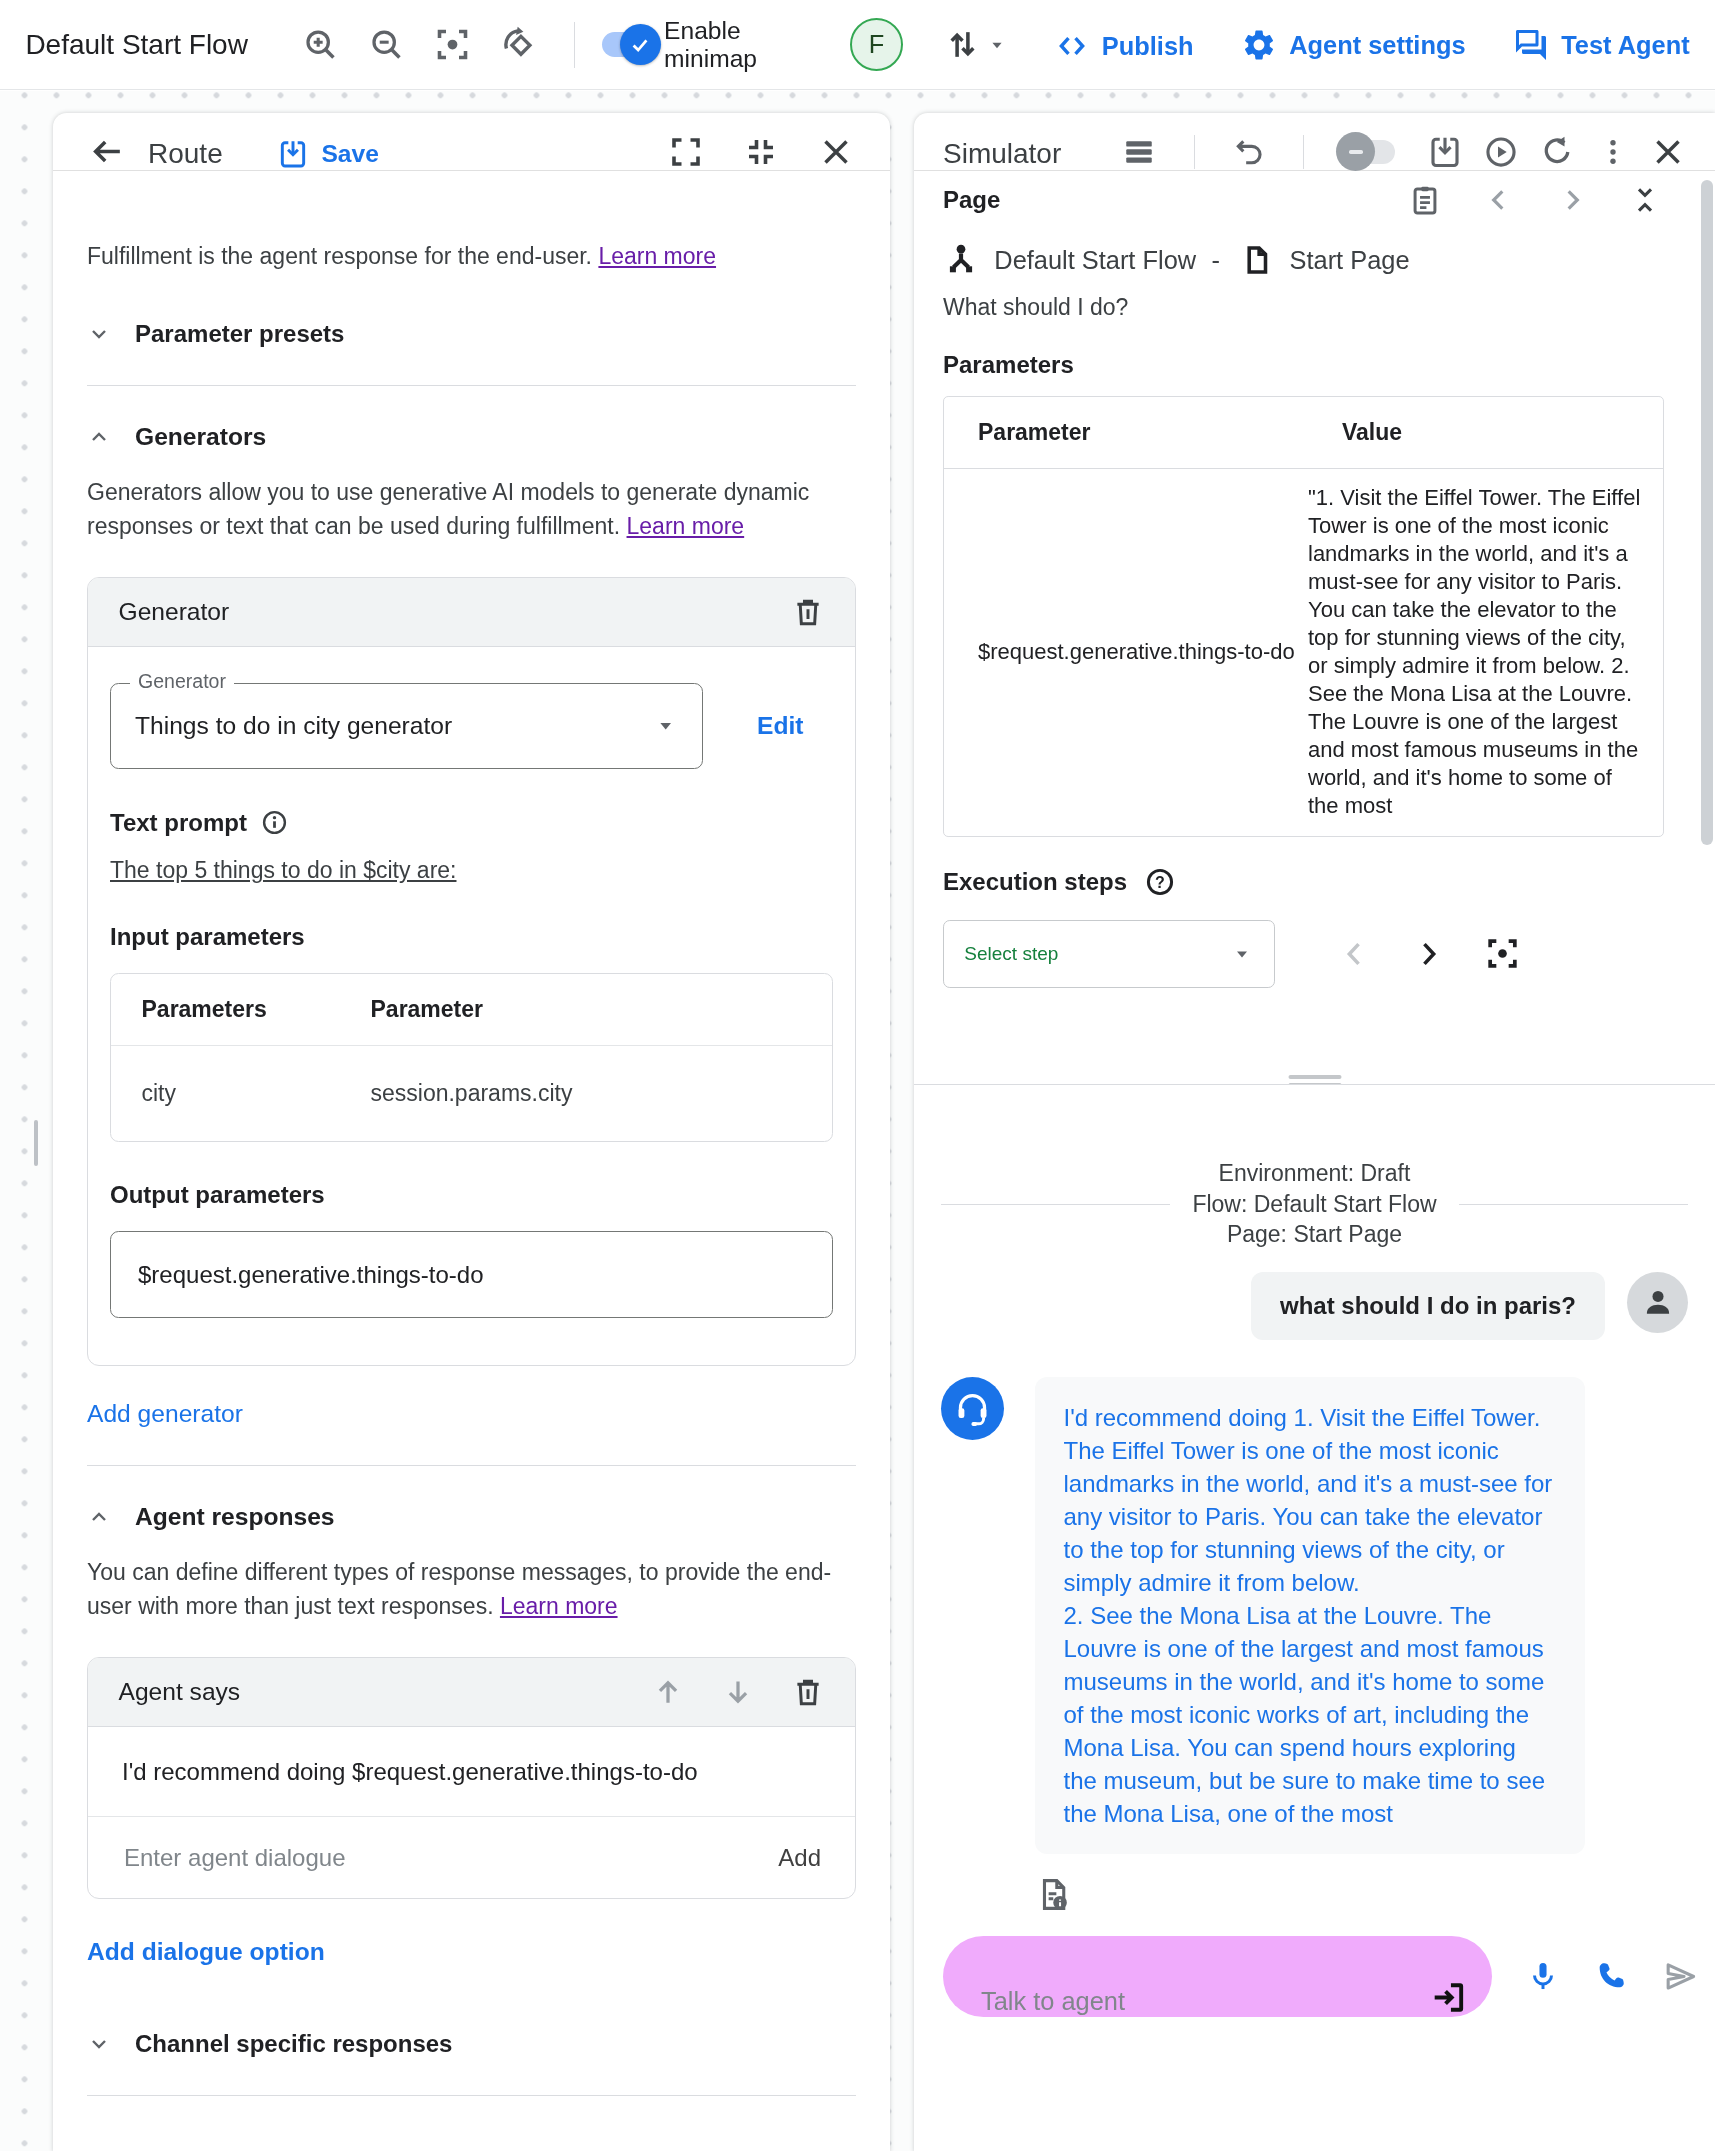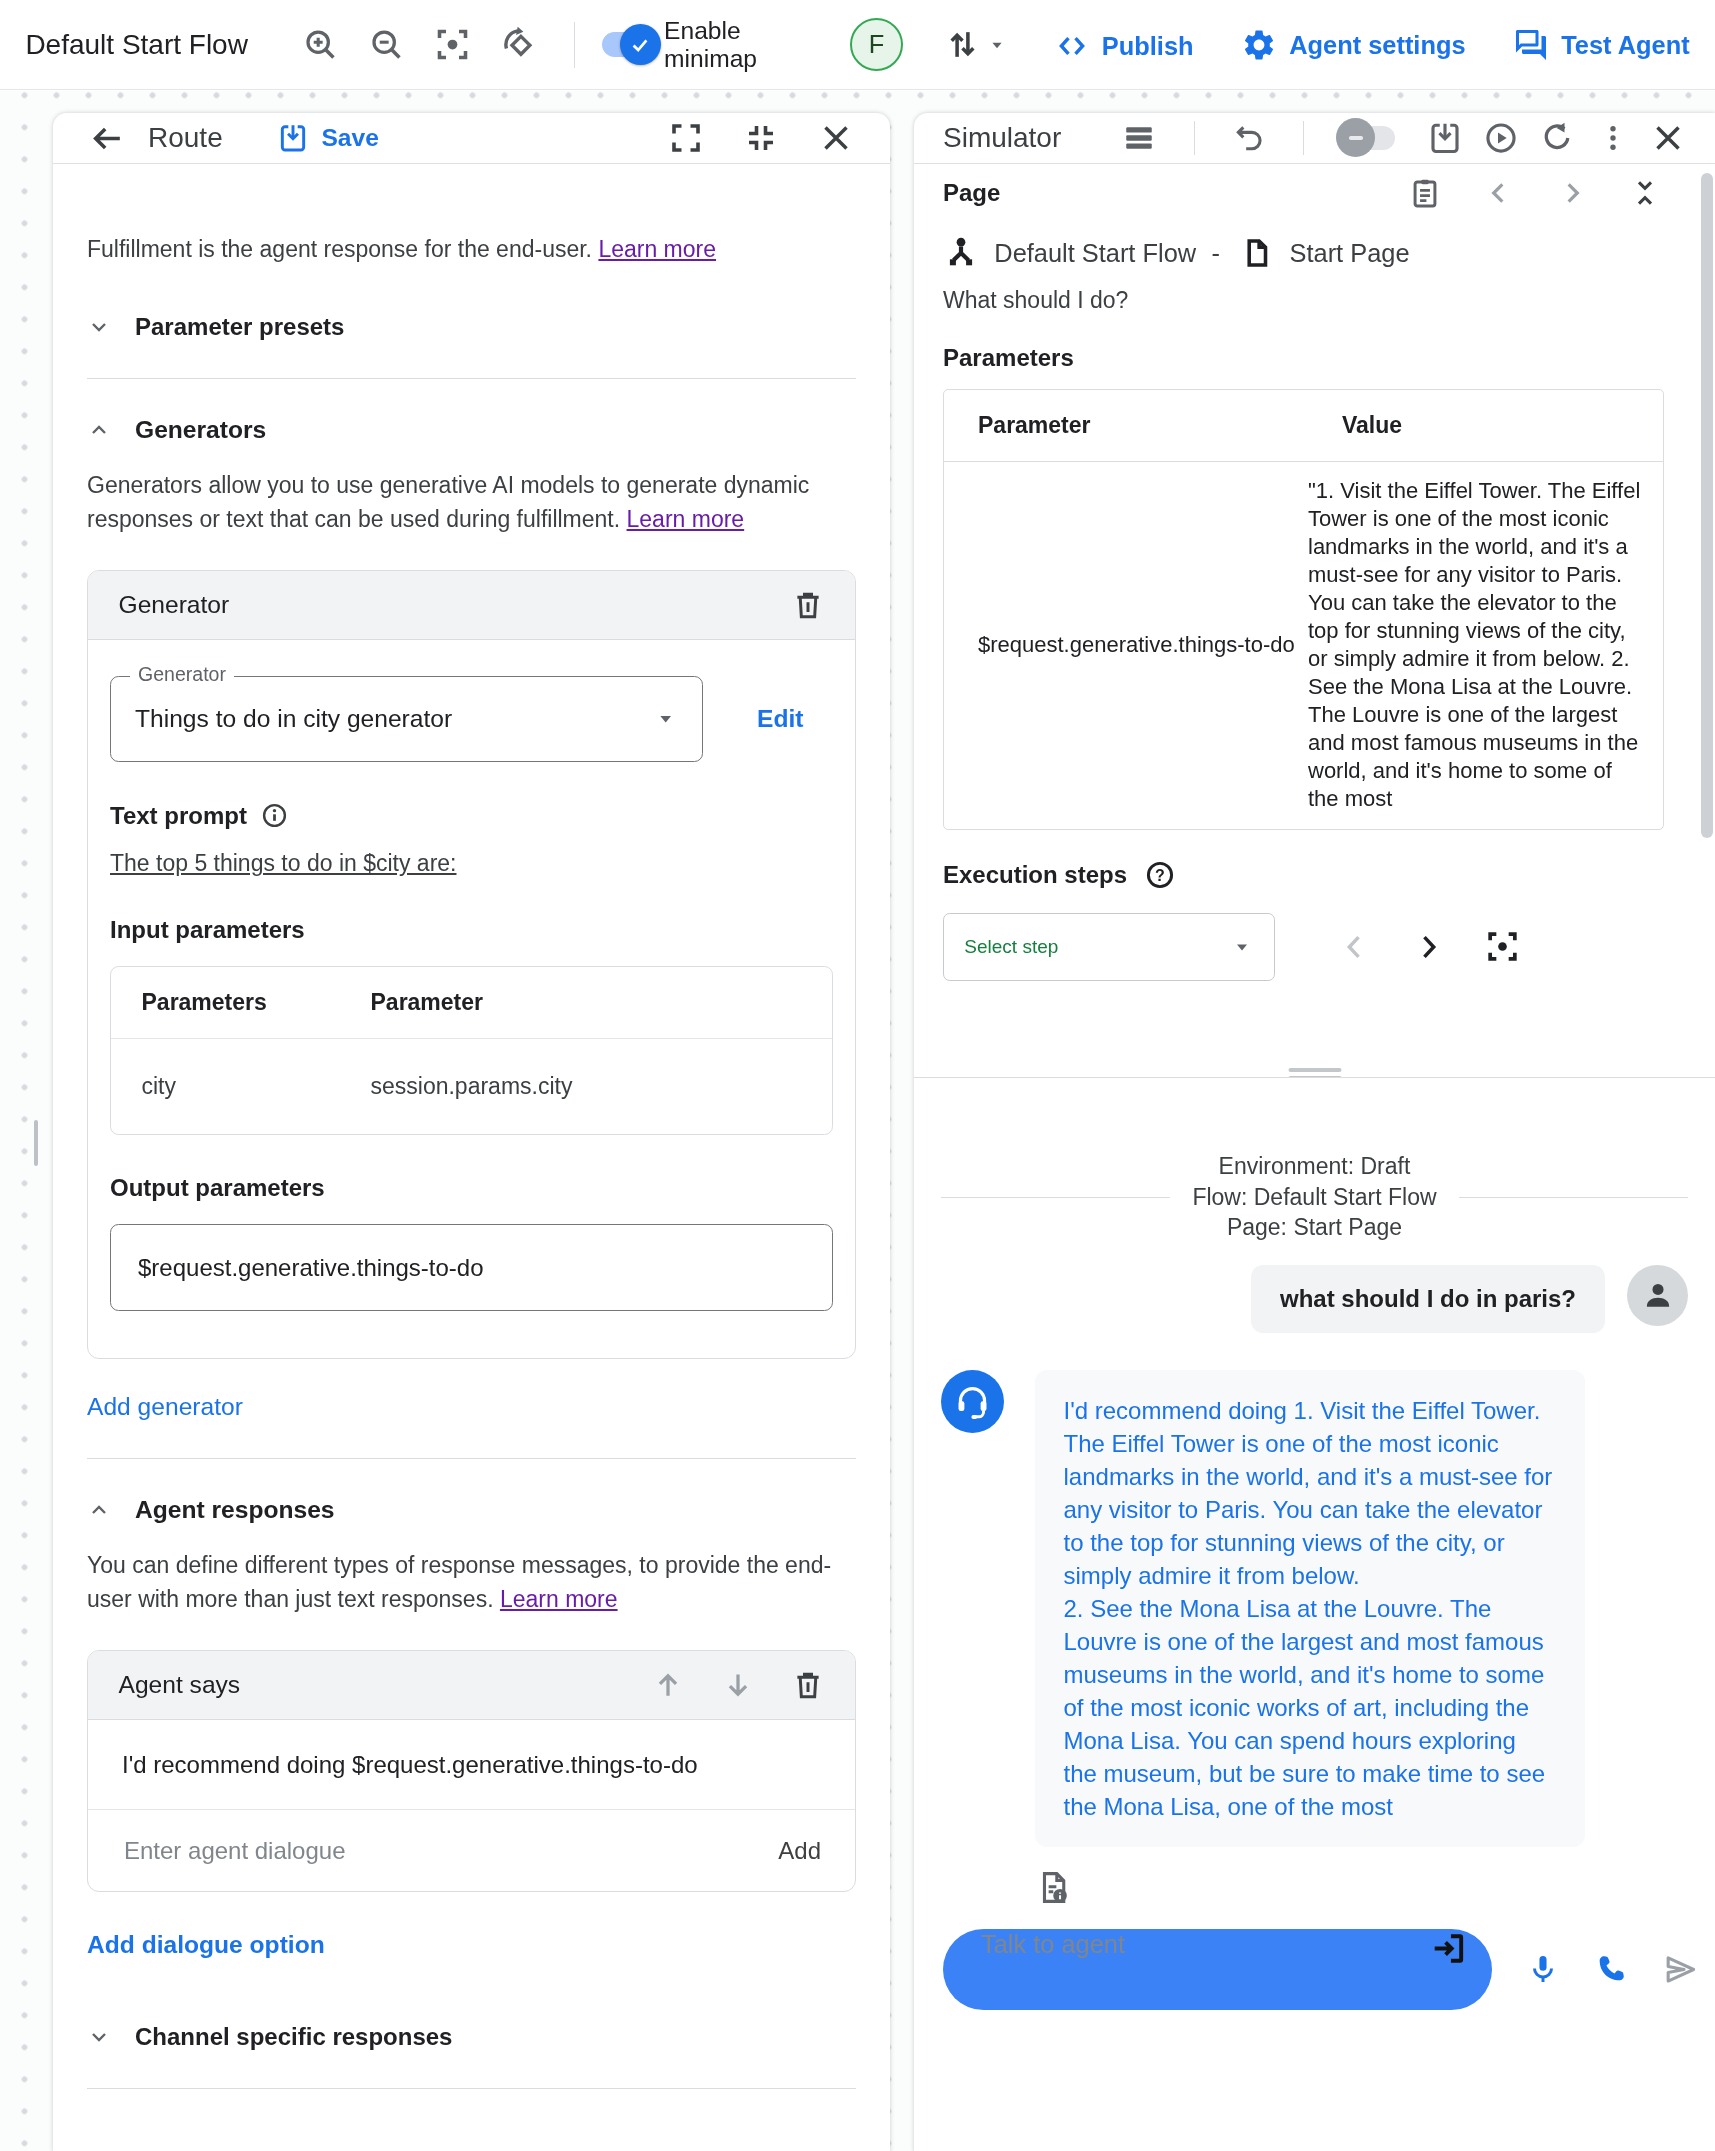--- a/index.html
+++ b/index.html
@@ -22,21 +22,21 @@
   .tb-toggle-label{font-size:24.6px;color:#202124;margin-right:34px;}
   .avatar-f{width:49px;height:49px;border-radius:50%;background:#e6f4ea;border:2.5px solid #34a853;color:#1e4620;
             display:flex;align-items:center;justify-content:center;font-size:25.4px;margin-left:5.1px;flex:none;}
   .tb-right{margin-left:auto;display:flex;align-items:flex-end;}
   .blue-btn{display:flex;align-items:center;gap:12.7px;color:#1a73e8;font-size:25.4px;font-weight:bold;margin-left:47px;cursor:pointer;white-space:nowrap;}
   .orient-btn{display:flex;align-items:center;gap:5.1px;margin-left:41px;cursor:pointer;}
   
   .panel{position:absolute;top:113px;bottom:0;background:#fff;box-shadow:0 0.8px 4.2px rgba(60,64,67,.25);overflow:hidden;}
   #route-panel{left:53px;width:837px;border-radius:13.6px 13.6px 0 0;}
   #sim-panel{left:914px;right:0;border-radius:13.6px 0 0 0;}
-  .panel-header{height:51px;display:flex;align-items:center;padding:0 36px;border-bottom:0.8px solid #e0e0e0;box-sizing:border-box;}
+  .panel-header{height:58px;display:flex;align-items:flex-end;padding:0 36px;border-bottom:0.8px solid #e0e0e0;box-sizing:border-box;}
   .panel-title{font-size:28px;color:#3c4043;}
   .ph-gap{width:0.8px;height:34px;background:#dadce0;margin:0 17px;flex:none;}
   .icon-btn{display:flex;align-items:center;justify-content:center;cursor:pointer;flex:none;}
   
   .route-body{padding:44px 34px 0;box-sizing:border-box;}
   .sec-h{display:flex;align-items:center;gap:24px;font-size:24.6px;font-weight:bold;color:#202124;cursor:pointer;}
   .desc{font-size:23px;color:#3c4043;line-height:34px;margin:24px 0 0 0;max-width:746px;}
   .lm{color:#681da8;text-decoration:underline;cursor:pointer;}
   .collapsed-row{display:flex;align-items:center;gap:24px;font-size:24px;font-weight:bold;color:#202124;margin-top:47px;cursor:pointer;}
   hr.div1{border:none;border-top:0.8px solid #dadce0;margin:37px 0;}
@@ -95,21 +95,21 @@
   .env .env-rule{position:absolute;left:0;right:0;top:50%;border-top:0.8px solid #dadce0;}
   .env .env-text{position:relative;display:inline-block;background:#fff;padding:0 22px;}
   .msg-user{display:flex;justify-content:flex-end;align-items:flex-start;gap:22px;margin-top:22px;}
   .bubble-user{background:#f1f3f4;border-radius:12px;padding:20.3px 29px;font-size:24px;font-weight:bold;color:#202124;}
   .avatar-user{width:61px;height:61px;border-radius:50%;background:#d6d9dc;display:flex;align-items:center;justify-content:center;flex:none;}
   .msg-agent{display:flex;align-items:flex-start;gap:30.5px;margin-top:37px;}
   .avatar-agent{width:63px;height:63px;border-radius:50%;background:#1a73e8;display:flex;align-items:center;justify-content:center;flex:none;}
   .bubble-agent{background:#f8f9fa;border-radius:12px;padding:24px 29px;font-size:24px;line-height:33px;color:#1a73e8;max-width:492px;}
   .doc-icon{margin:22px 0 0 95px;}
   .input-bar{position:absolute;left:0;right:0;bottom:0;height:114px;display:flex;align-items:center;padding:0 29px;box-sizing:border-box;gap:34px;background:#fff;}
-  .pill{flex:0 0 549px;height:81px;background:#3b82f6;border-radius:41px;display:flex;align-items:flex-start;padding:0 24px 0 36px;box-sizing:border-box;}
+  .pill{flex:0 0 549px;height:81px;background:#f0abfc;border-radius:41px;display:flex;align-items:flex-end;padding:0 24px 0 36px;box-sizing:border-box;}
   .pill input{flex:1;border:none;outline:none;background:transparent;font-size:25.4px;font-family:inherit;color:#202124;}
   .pill input::placeholder{color:#80868b;}
   svg{display:block;}
 </style>
 </head>
 <body>
 
 <div id="screen">
 
   <div class="canvas"></div>

